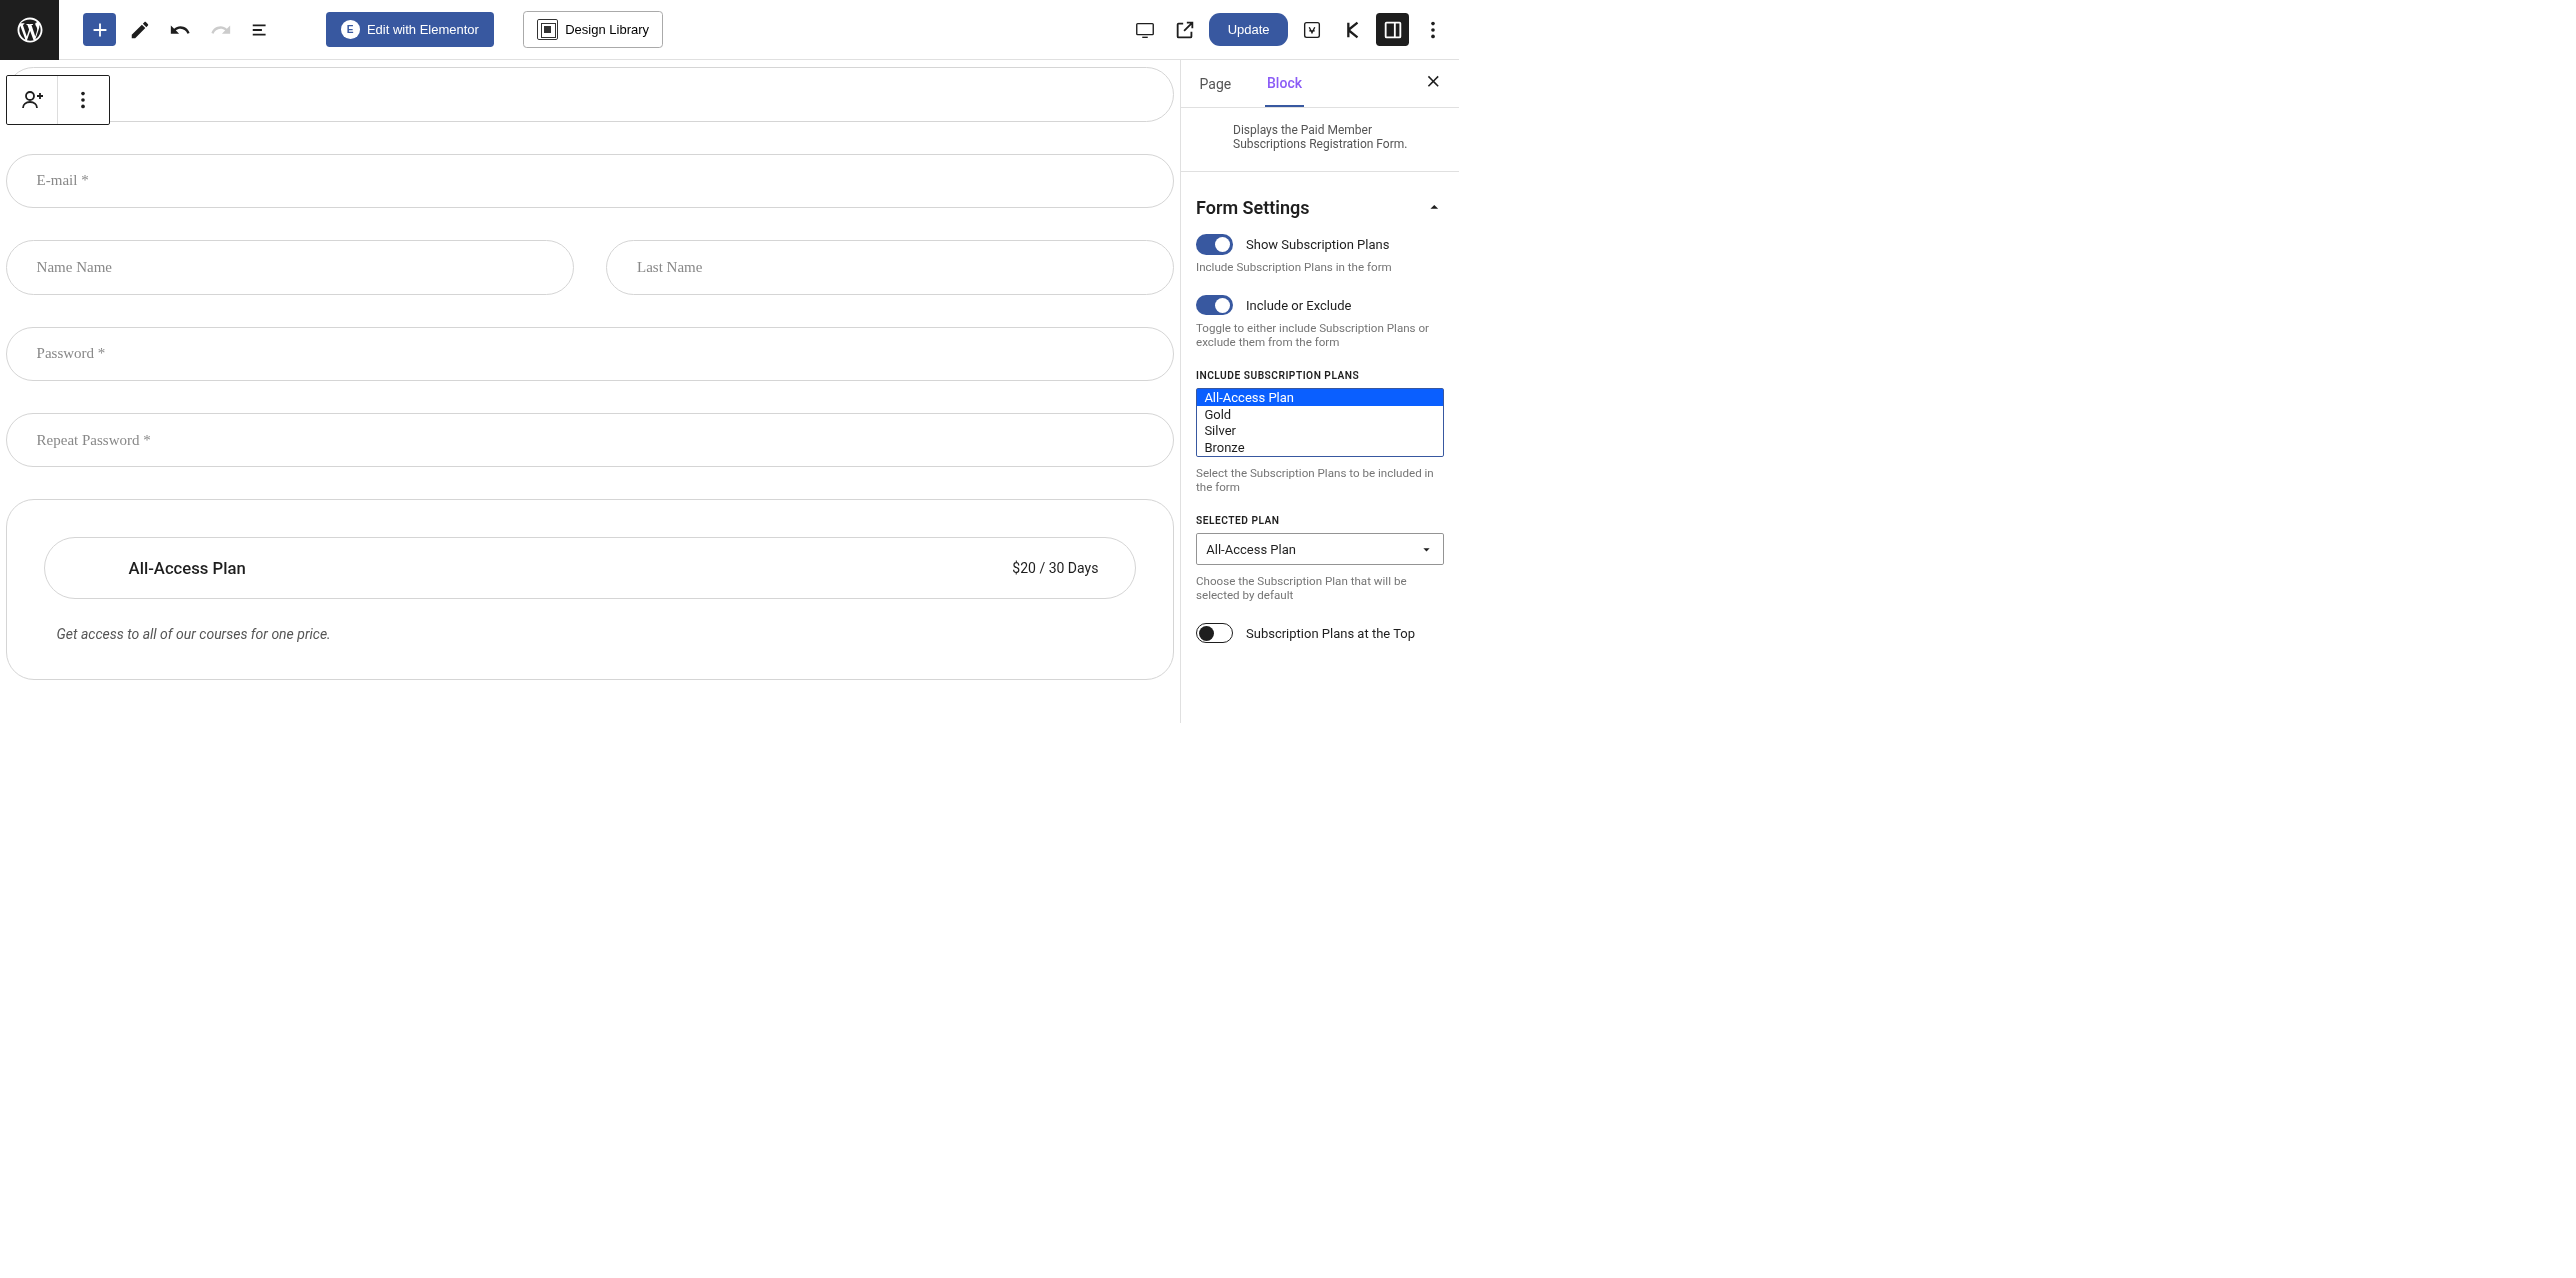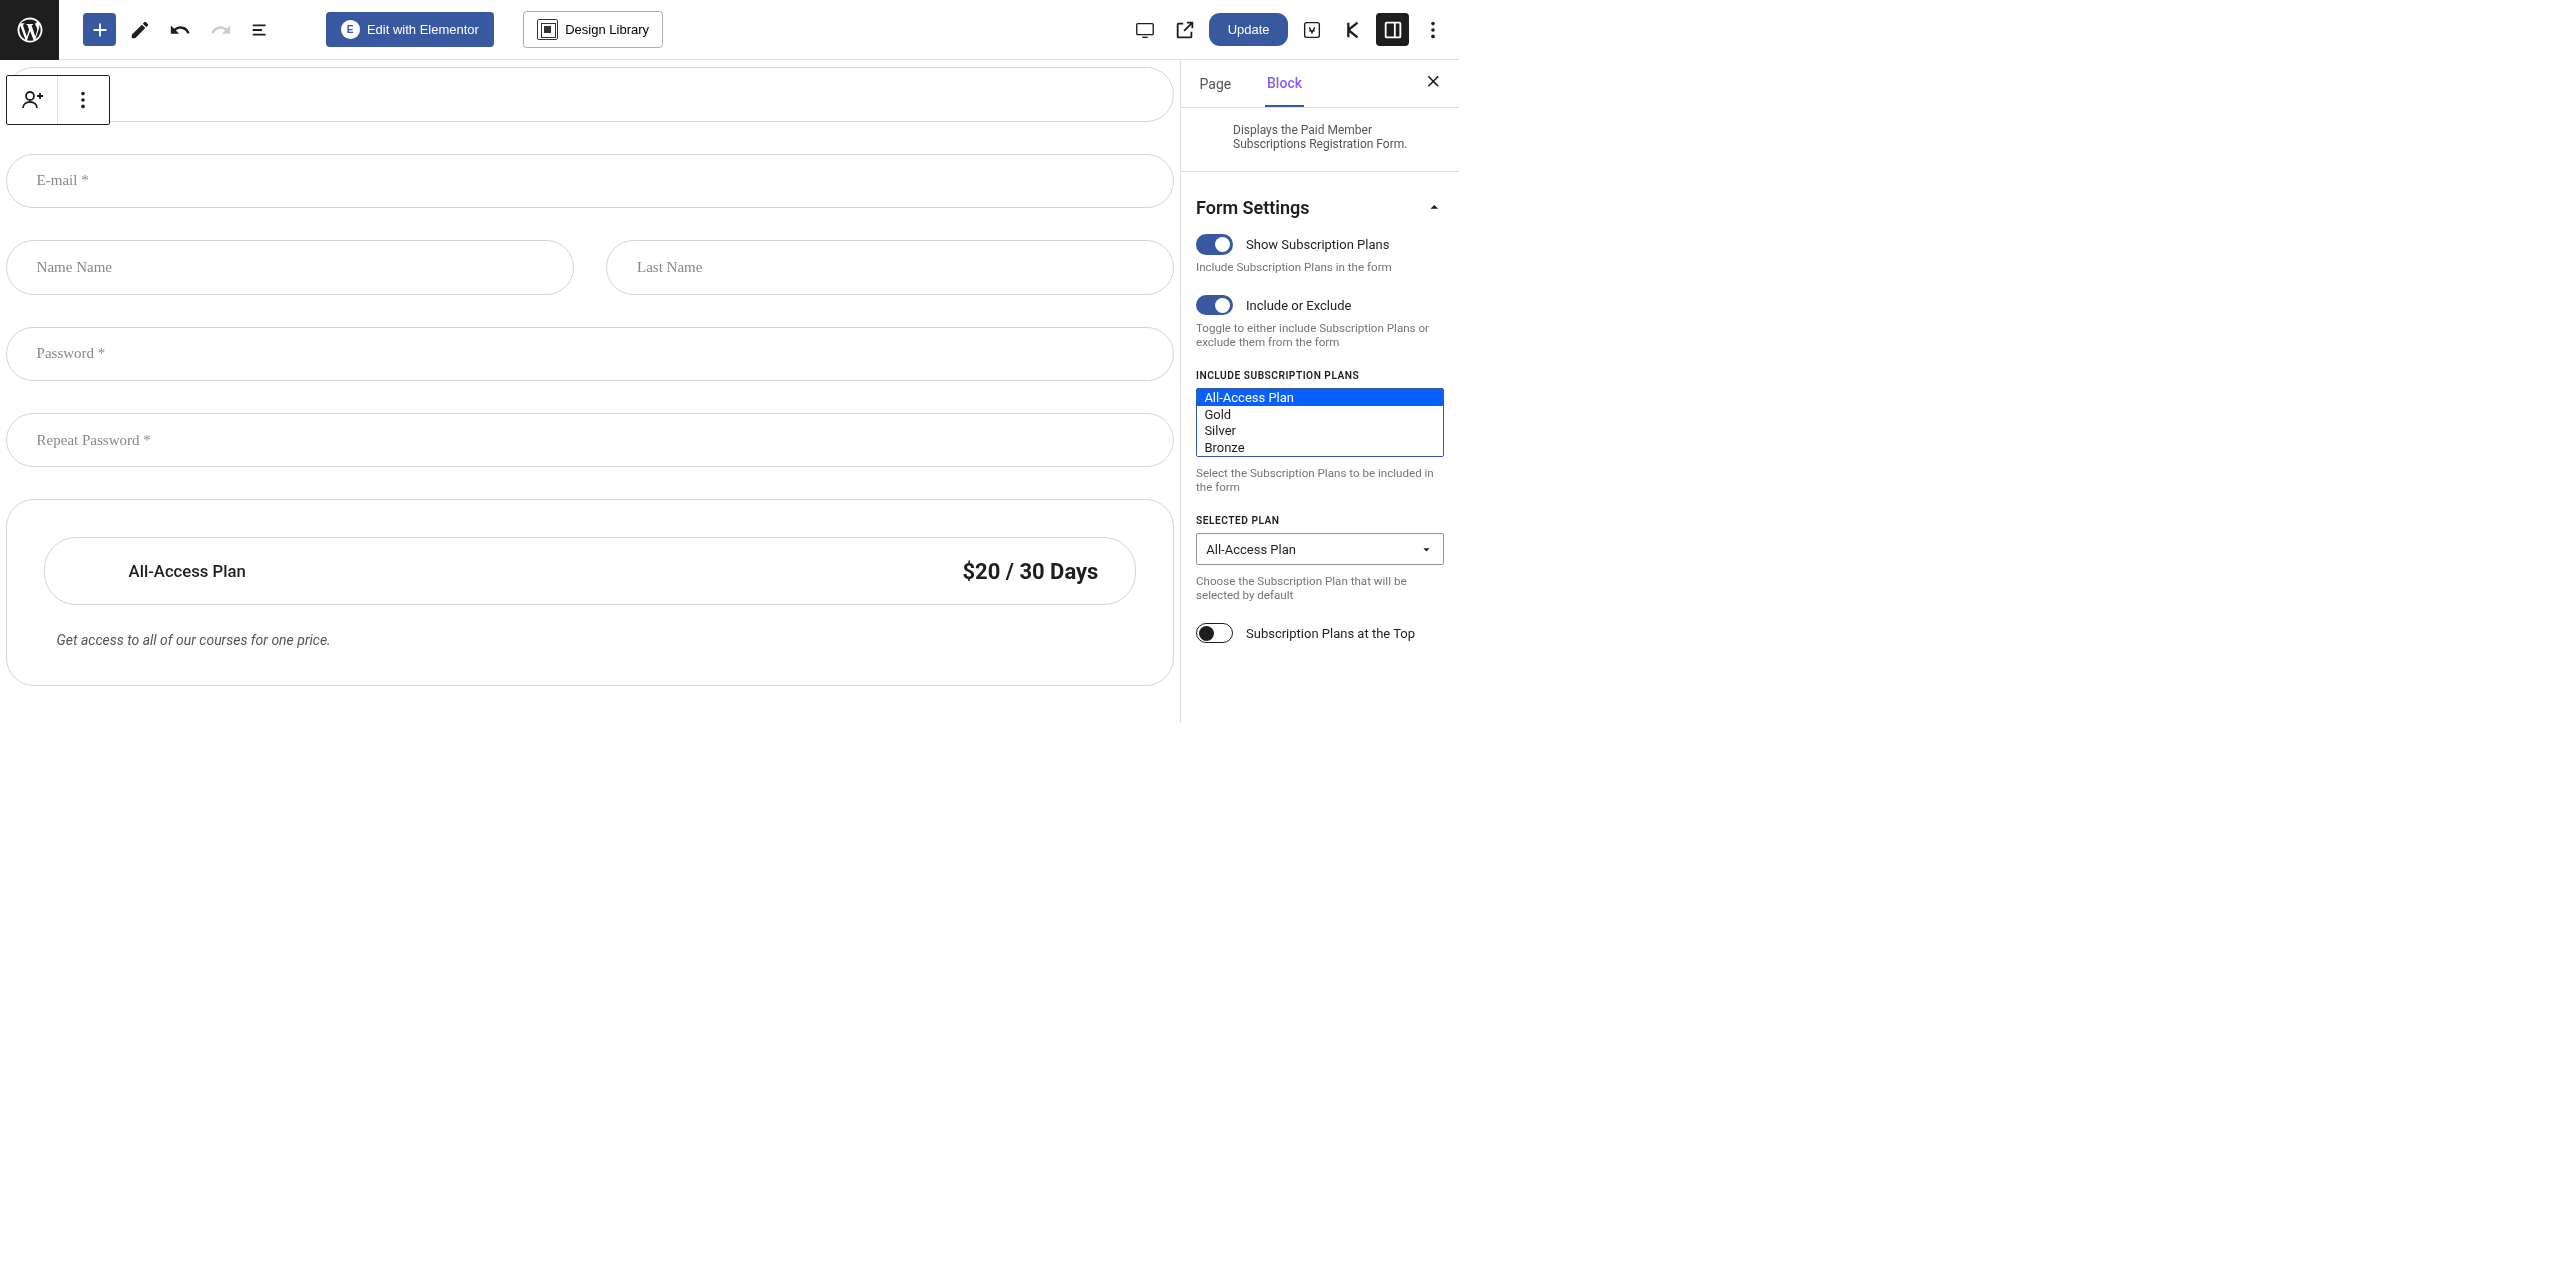--- a/index.html
+++ b/index.html
@@ -39,21 +39,21 @@
     
     .form-field { width: 100%; border: 0.9px solid #d5d5d5; border-radius: 28px; padding: 17.7px 30px; margin-bottom: 32px; font-family: Liberation Serif, serif; }
     .form-field .placeholder { color: #888; font-size: 15px; }
     .form-row { display: flex; gap: 32px; }
     .form-row .form-field { flex: 1; }
     
     .plan-section { border: 0.9px solid #d5d5d5; border-radius: 28px; padding: 37px; margin-top: 0; }
     .plan-section h2 { font-size: 22px; font-weight: 600; margin-bottom: 37px; }
     .plan-option { border: 0.9px solid #d5d5d5; border-radius: 32px; padding: 20.5px 37px 20.5px 84px; display: flex; justify-content: space-between; align-items: center; }
     .plan-option .name { font-size: 16.7px; font-weight: 500; }
-    .plan-option .price { font-size: 22px; font-weight: 700; }
+    .plan-option .price { font-size: 14px; font-weight: 400; }
     .plan-desc { margin-top: 27px; padding-left: 13px; font-style: italic; color: #555; font-size: 14px; }
     
     
     .settings-sidebar { width: 279px; border-left: 0.9px solid #e0e0e0; overflow-y: auto; }
     .sidebar-tabs { display: flex; align-items: center; border-bottom: 0.9px solid #e0e0e0; height: 48px; padding: 0 16.7px; }
     .sidebar-tab { padding: 14px 1.9px; margin-right: 32px; font-size: 14px; cursor: pointer; color: #555; }
     .sidebar-tab.active { border-bottom: 2.8px solid #3858a0; color: #8b5cf6; font-weight: 500; margin-bottom: -0.9px; }
     .sidebar-close { margin-left: auto; cursor: pointer; }
     
     .sidebar-body { padding: 15px; }

